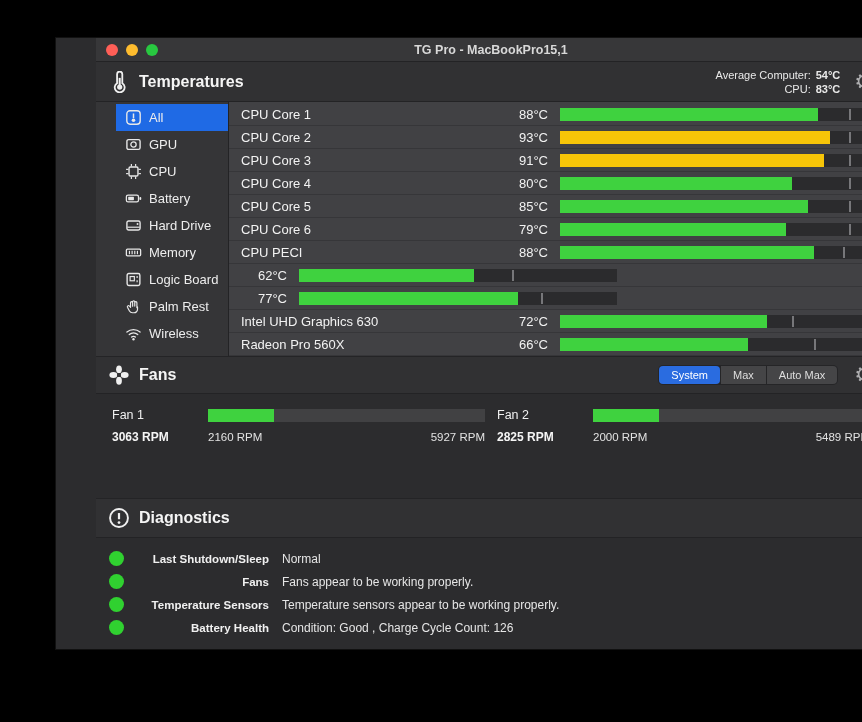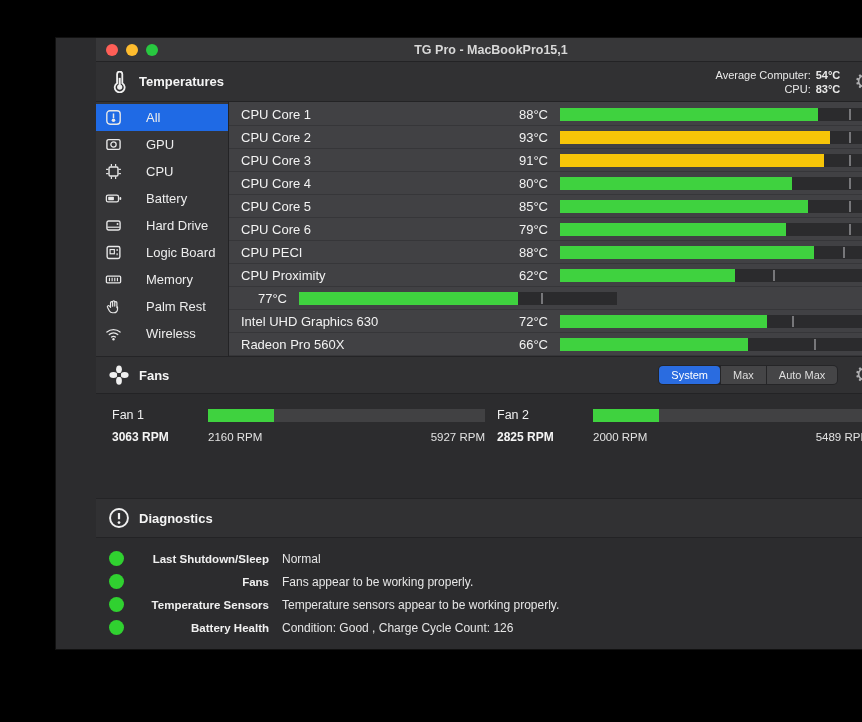--- a/index.html
+++ b/index.html
@@ -20,35 +20,35 @@
   .tl { width:12px; height:12px; border-radius:50%; display:inline-block; }
   .tl.red { background:#ff5f57; } .tl.yel { background:#febc2e; } .tl.grn { background:#28c840; }
   .title { position:absolute; left:0; right:0; text-align:center; font-size:12.5px;
            font-weight:600; color:#d8d8d8; pointer-events:none; }
 
   
   .sec-header { background:#313133; display:flex; align-items:center; padding:0 12px;
                 border-bottom:1px solid #232325; }
   .sec-icon { width:22px; height:22px; color:#f0f0f0; margin-right:9px; flex:0 0 auto; display:inline-flex; }
   .sec-icon svg { width:100%; height:100%; }
-  .sec-title { font-size:13px; font-weight:700; color:#f5f5f5; }
+  .sec-title { font-size:16px; font-weight:700; color:#f5f5f5; }
   .gear { font-size:22px; line-height:1; color:#aeaeb0; cursor:default; }
 
   
   .temps-header { flex:0 0 40px; }
   .hdr-stats { margin-left:auto; margin-right:14px; text-align:right;
                font-size:11px; line-height:14px; color:#e9e9e9; }
   .stat-val { font-weight:700; margin-left:5px; }
 
   
   .temps-body { flex:0 0 254px; display:flex; overflow:hidden; }
   .sidebar { flex:0 0 133px; background:#353537; border-right:1px solid #232325;
              padding-top:2px; overflow:hidden; }
-  .sb-item { height:27px; display:flex; align-items:center; gap:24px; padding:0 9px;
-             font-size:13px; color:#ededed; }
+  .sb-item { height:27px; display:flex; align-items:center; gap:7px; padding:0 9px;
+             font-size:13px; color:#ededed;margin-left:20px; }
   .sb-item.selected { background:#1f6ae5; }
   .sb-icon { width:17px; height:17px; flex:0 0 17px; display:inline-flex; color:#e8e8e8; }
   .sb-icon svg { width:100%; height:100%; }
   .sensor-list { flex:1; background:#414144; padding-top:1px; overflow:hidden; }
   .sensor-row { height:23px; display:flex; align-items:center; padding:0 8px 0 12px;
                 border-bottom:1px solid #363639; font-size:13px; color:#f2f2f2; }
   .s-name { flex:1; white-space:nowrap; overflow:hidden; }
   .s-val { width:46px; text-align:right; margin-right:12px; }
   .s-bar { position:relative; flex:0 0 318px; height:13px; background:#2b2b2d; }
   .s-fill { position:absolute; left:0; top:0; bottom:0; }
@@ -167,45 +167,45 @@
               <rect x="1.8" y="3.8" width="12.4" height="8.4" rx="1.6" fill="none" stroke="currentColor" stroke-width="1.3"></rect>
               <line x1="2.2" y1="9.6" x2="13.8" y2="9.6" stroke="currentColor" stroke-width="1.1"></line>
               <circle cx="11.8" cy="6.6" r="0.9" fill="currentColor"></circle>
             </svg>
           </span>
           <span class="sb-label">Hard Drive</span>
         </div>
         <div class="sb-item">
           <span class="sb-icon">
             <svg viewBox="0 0 16 16">
-              <rect x="2" y="2.4" width="12" height="11.2" rx="1.6" fill="none" stroke="currentColor" stroke-width="1.3"></rect>
-              <rect x="4.8" y="5.2" width="4" height="4" fill="none" stroke="currentColor" stroke-width="1.1"></rect>
-              <line x1="11.4" y1="4.6" x2="11.4" y2="6.6" stroke="currentColor" stroke-width="1.1"></line>
-              <line x1="11.4" y1="8.6" x2="11.4" y2="10.6" stroke="currentColor" stroke-width="1.1"></line>
-            </svg>
-          </span>
-          <span class="sb-label">Logic Board</span>
-        </div>
-        <div class="sb-item">
-          <span class="sb-icon">
-            <svg viewBox="0 0 16 16">
               <rect x="1.3" y="4.8" width="13.4" height="6.4" rx="1" fill="none" stroke="currentColor" stroke-width="1.2"></rect>
               <g stroke="currentColor" stroke-width="1.1">
                 <line x1="4.2" y1="6.4" x2="4.2" y2="9.6"></line>
                 <line x1="6.7" y1="6.4" x2="6.7" y2="9.6"></line>
                 <line x1="9.2" y1="6.4" x2="9.2" y2="9.6"></line>
                 <line x1="11.7" y1="6.4" x2="11.7" y2="9.6"></line>
               </g>
             </svg>
           </span>
           <span class="sb-label">Memory</span>
         </div>
         <div class="sb-item">
           <span class="sb-icon">
             <svg viewBox="0 0 16 16">
+              <rect x="2" y="2.4" width="12" height="11.2" rx="1.6" fill="none" stroke="currentColor" stroke-width="1.3"></rect>
+              <rect x="4.8" y="5.2" width="4" height="4" fill="none" stroke="currentColor" stroke-width="1.1"></rect>
+              <line x1="11.4" y1="4.6" x2="11.4" y2="6.6" stroke="currentColor" stroke-width="1.1"></line>
+              <line x1="11.4" y1="8.6" x2="11.4" y2="10.6" stroke="currentColor" stroke-width="1.1"></line>
+            </svg>
+          </span>
+          <span class="sb-label">Logic Board</span>
+        </div>
+        <div class="sb-item">
+          <span class="sb-icon">
+            <svg viewBox="0 0 16 16">
               <path d="M5.2 8.6V4.4a1 1 0 0 1 2 0v3.4m0-4.2a1 1 0 0 1 2 0v4m0-3.2a1 1 0 0 1 2 0v4.8" fill="none" stroke="currentColor" stroke-width="1.1" stroke-linecap="round"></path>
               <path d="M5.2 8.6 4 7.4a1.1 1.1 0 0 0-1.7 1.3l1.9 3.5a3.2 3.2 0 0 0 2.8 1.7h1.6a3.2 3.2 0 0 0 3.2-3.2V8.4" fill="none" stroke="currentColor" stroke-width="1.1" stroke-linecap="round"></path>
             </svg>
           </span>
           <span class="sb-label">Palm Rest</span>
         </div>
         <div class="sb-item">
           <span class="sb-icon">
             <svg viewBox="0 0 16 16">
               <path d="M1.8 6.6a9.4 9.4 0 0 1 12.4 0M4 9a6.2 6.2 0 0 1 8 0M6.2 11.3a3.1 3.1 0 0 1 3.6 0" fill="none" stroke="currentColor" stroke-width="1.2" stroke-linecap="round"></path>
@@ -266,21 +266,20 @@
         </div>
         <div class="sensor-row">
           <span class="s-name">CPU PECI</span>
           <span class="s-val">88°C</span>
           <span class="s-bar">
             <span class="s-fill" style="width:80%;background:#3fd23f"></span>
             <span class="s-tick" style="left:89%"></span>
           </span>
         </div>
         <div class="sensor-row">
-          <span class="s-name">CPU Proximity</span>
           <span class="s-val">62°C</span>
           <span class="s-bar">
             <span class="s-fill" style="width:55%;background:#3fd23f"></span>
             <span class="s-tick" style="left:67%"></span>
           </span>
         </div>
         <div class="sensor-row">
           <span class="s-val">77°C</span>
           <span class="s-bar">
             <span class="s-fill" style="width:69%;background:#3fd23f"></span>

